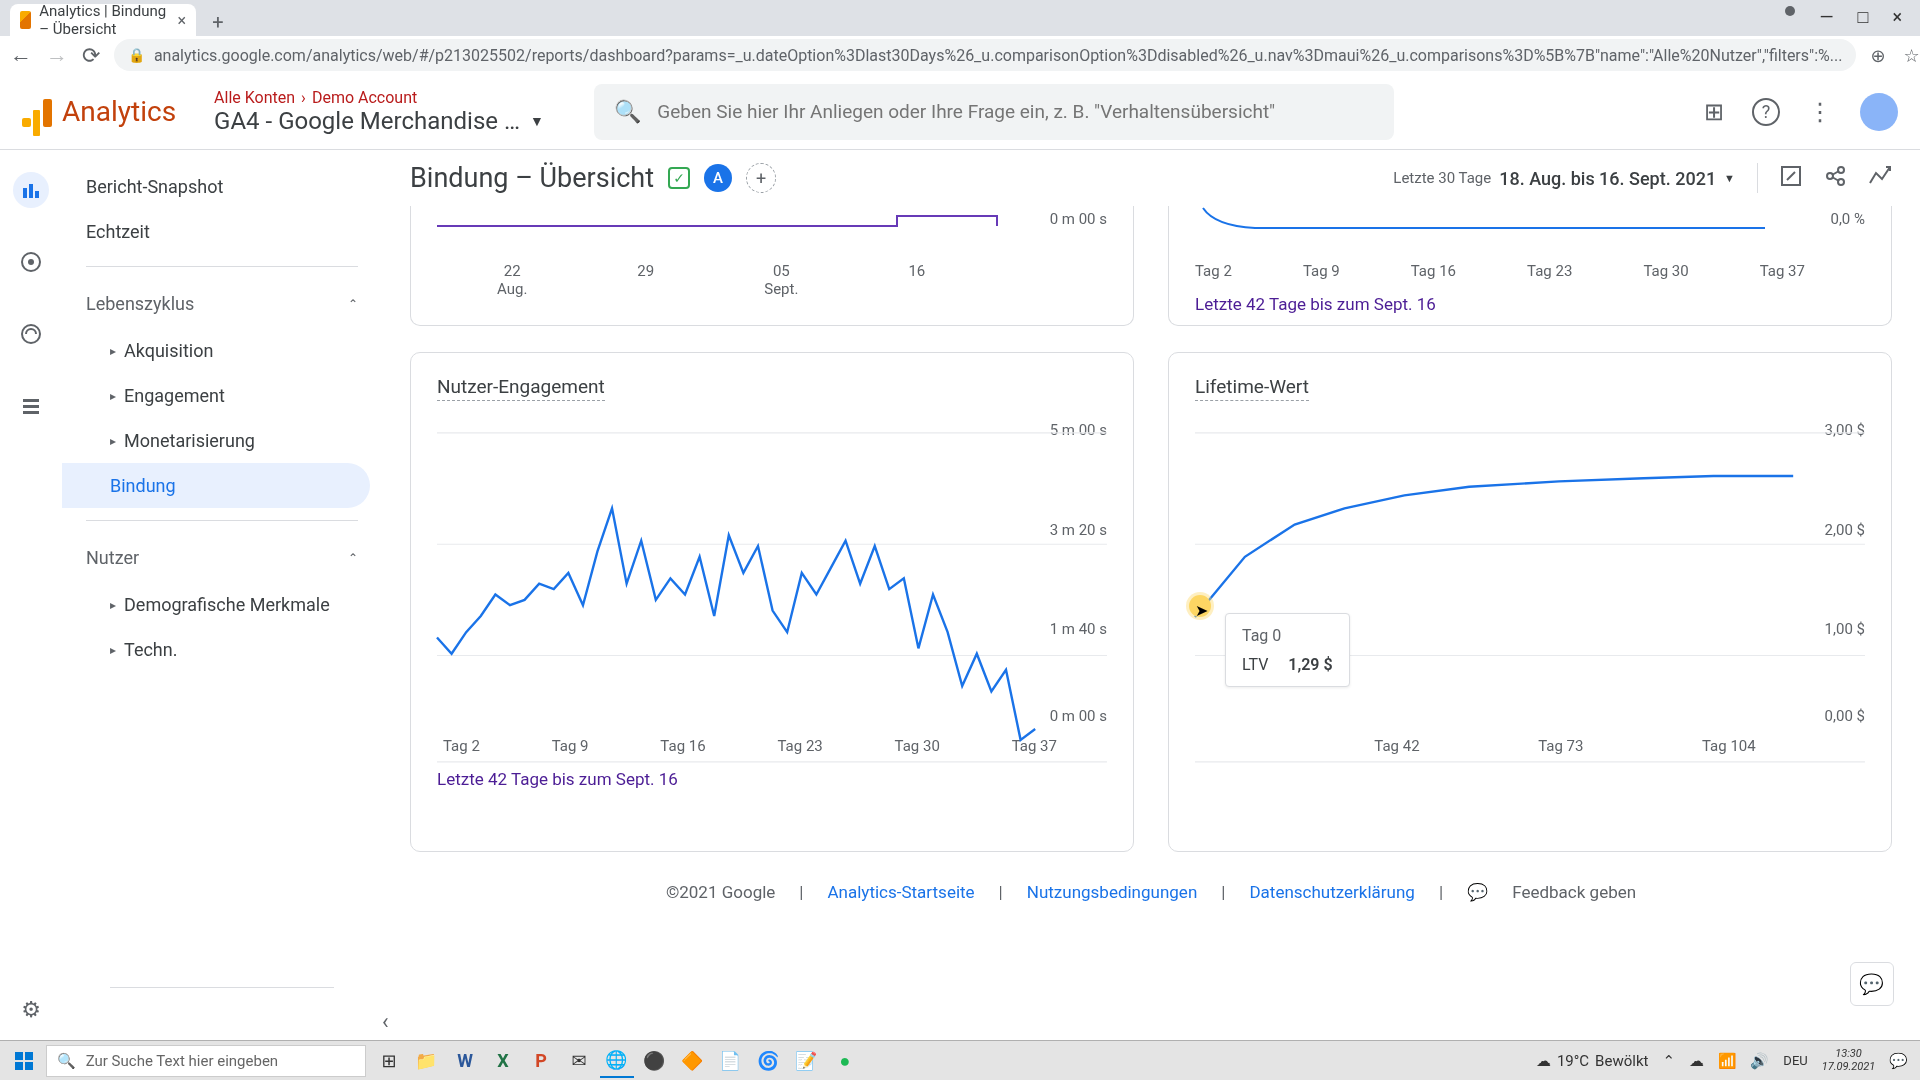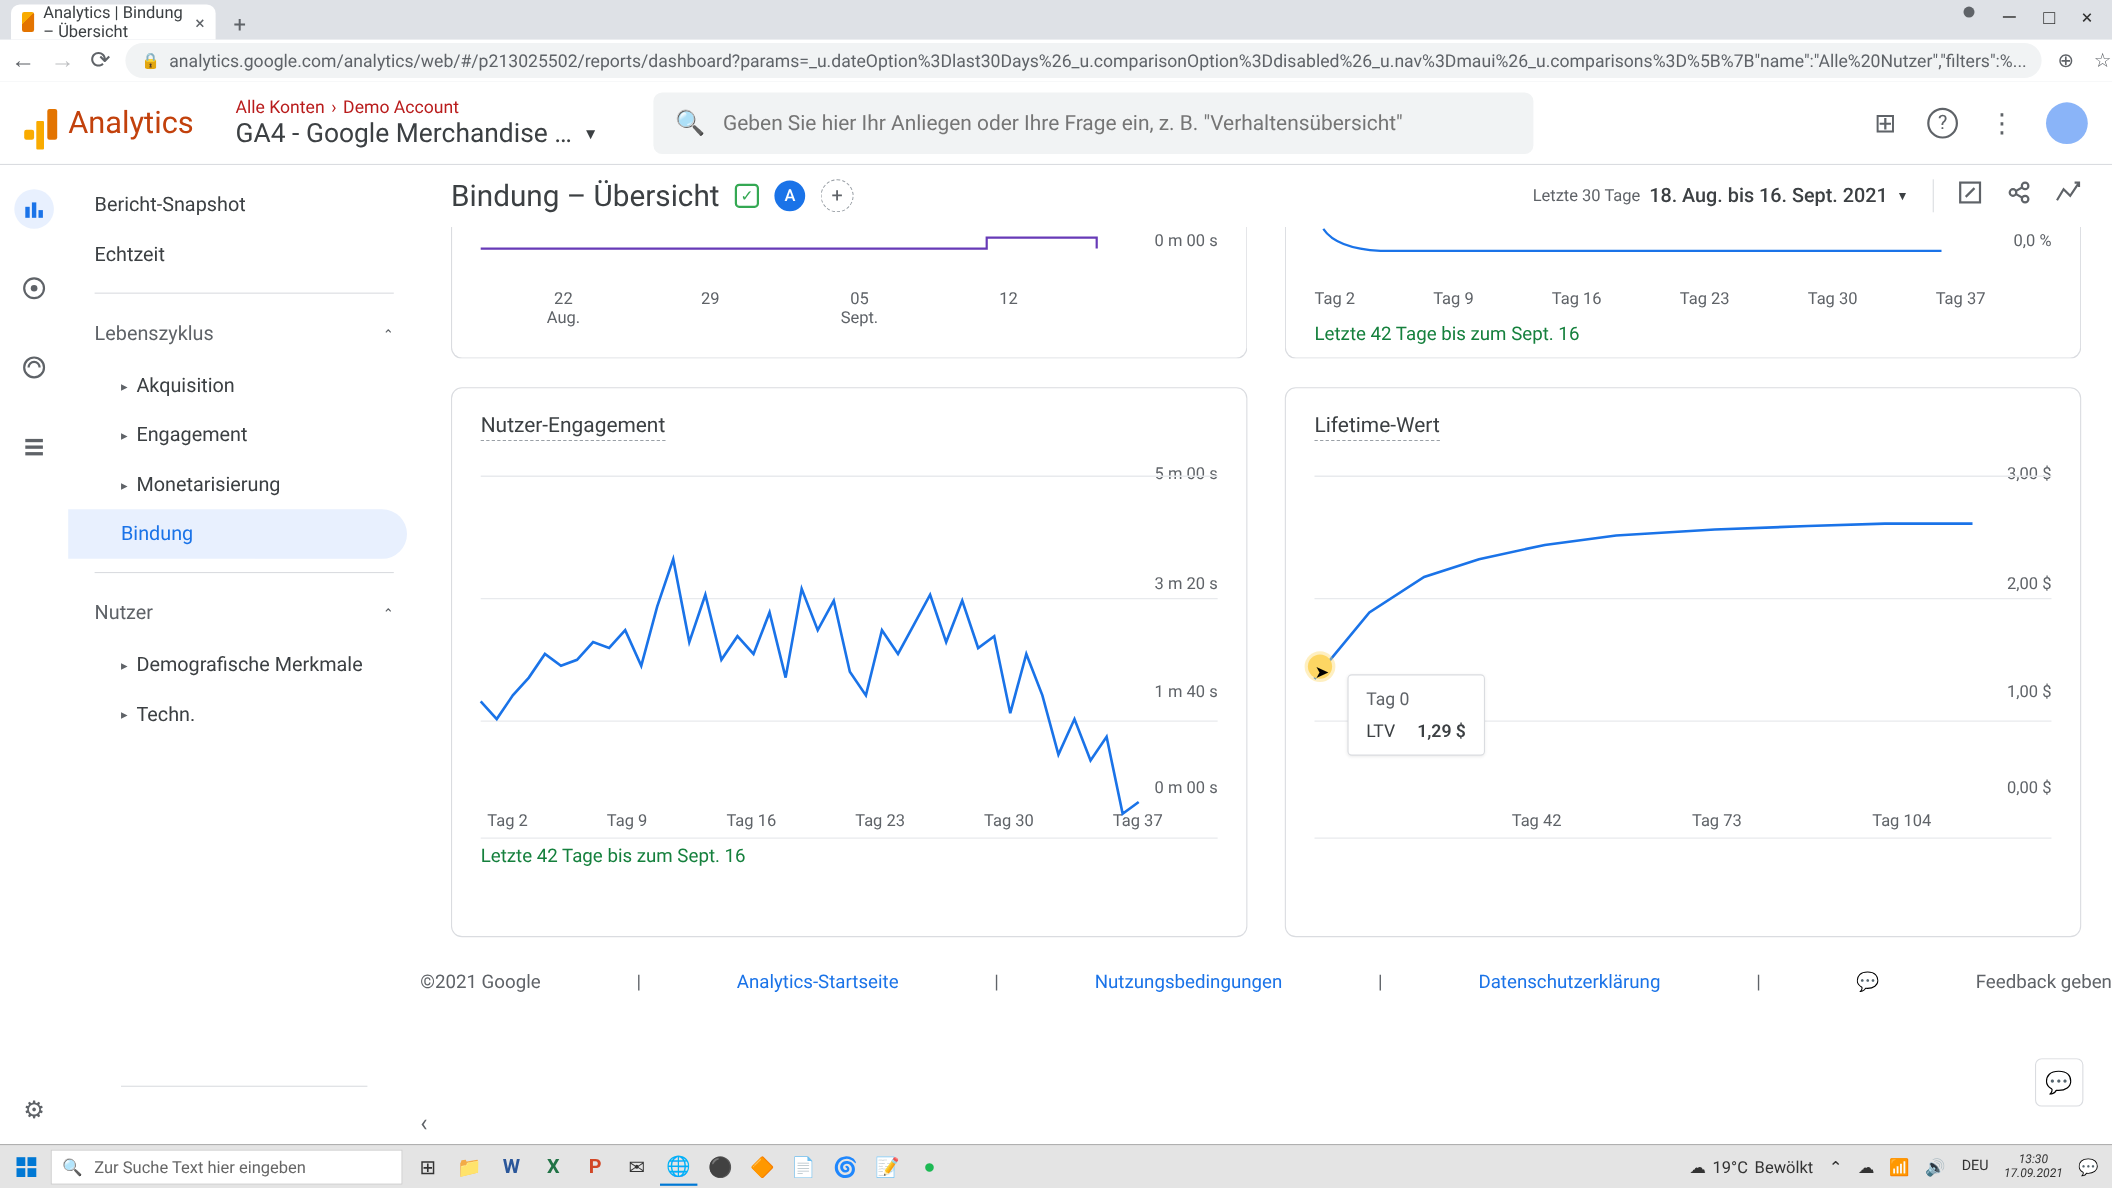--- a/index.html
+++ b/index.html
@@ -60,21 +60,21 @@
 .hdr-right{margin-left:auto;display:flex;align-items:center;gap:22px;color:#5f6368;}
 .date-range{font-size:18px;color:#3c4043;display:flex;align-items:center;gap:8px;}
 .date-range .lbl{font-size:15px;color:#5f6368;}
 .icon-btn{font-size:22px;color:#5f6368;}
 .divider-v{width:1px;height:30px;background:#dadce0;}
 
 .cards-row{display:flex;gap:34px;padding:0 28px 20px;}
 .card{border:1px solid #dadce0;border-radius:10px;padding:22px 26px 18px;flex:1;background:#fff;}
 .card.tall{height:500px;position:relative;}
 .card-title{font-size:19px;color:#3c4043;border-bottom:1px dashed #9aa0a6;display:inline-block;padding-bottom:2px;margin-bottom:14px;}
-.card-footer{font-size:17px;color:#15803d;margin-top:14px;}
+.card-footer{font-size:17px;color:#4c1d95;margin-top:14px;}
 
 
 .mini-row{display:flex;gap:34px;padding:0 28px 26px;}
 .mini-card{border:1px solid #dadce0;border-radius:0 0 10px 10px;border-top:none;flex:1;height:120px;padding:6px 26px 14px;font-size:15px;color:#5f6368;}
 .mini-axes{display:flex;justify-content:space-between;position:relative;height:50px;}
 .mini-val-r{position:absolute;right:0;top:-2px;font-size:15px;}
 
 
 .chart-box{position:relative;height:310px;margin-top:6px;}
 .chart-svg{position:absolute;inset:0;}
@@ -83,21 +83,21 @@
 .ylab{position:absolute;right:0;font-size:15px;color:#5f6368;transform:translateY(-50%);}
 .xaxis{display:flex;justify-content:space-between;font-size:15px;color:#5f6368;padding:6px 50px 0 6px;}
 
 .tooltip{position:absolute;background:#fff;border:1px solid #dadce0;border-radius:4px;padding:12px 16px;box-shadow:0 1px 3px rgba(0,0,0,0.08);font-size:16px;color:#3c4043;}
 .tooltip .tt-day{color:#5f6368;margin-bottom:10px;}
 .tooltip .tt-row{display:flex;gap:20px;}
 .tooltip .tt-val{font-weight:600;}
 .hover-dot{position:absolute;width:22px;height:22px;background:#fdd663;border-radius:50%;box-shadow:0 0 0 3px rgba(253,214,99,.4);}
 .cursor-arrow{position:absolute;font-size:16px;color:#000;pointer-events:none;}
 
-.footer-ga{display:flex;justify-content:space-between;align-items:center;gap:24px;font-size:17px;color:#5f6368;padding:10px 0;}
+.footer-ga{display:flex;justify-content:center;align-items:center;gap:24px;font-size:17px;color:#5f6368;padding:10px 0;}
 .footer-ga a{color:#1a73e8;text-decoration:none;}
 .footer-ga .sep{color:#5f6368;}
 .feedback-bubble{position:fixed;right:26px;bottom:74px;width:44px;height:44px;border:1px solid #dadce0;border-radius:6px;display:flex;align-items:center;justify-content:center;color:#5f6368;font-size:20px;background:#fff;}
 
 
 .taskbar{height:40px;background:#e4e4e4;border-top:1px solid #b0b0b0;display:flex;align-items:center;padding:0 4px;font-size:15px;color:#333;position:fixed;bottom:0;left:0;right:0;gap:2px;}
 .taskbar .start{width:40px;height:32px;display:flex;align-items:center;justify-content:center;}
 .win-logo{width:18px;height:18px;display:grid;grid-template:1fr 1fr/1fr 1fr;gap:2px;}
 .win-logo span{background:#0078d4;}
 .searchbox{flex:0 0 320px;height:32px;background:#fff;border:1px solid #ccc;display:flex;align-items:center;padding:0 10px;gap:10px;color:#666;}
@@ -281,21 +281,21 @@
               <path d="M0 14 L420 14 L460 14 L460 4 L560 4 L560 14" stroke="#673ab7" stroke-width="2" fill="none"></path>
             </svg>
           <span class="mini-val-r">0 m 00 s</span>
         </div>
         <div style="display:flex;gap:110px;padding-left:60px;">
           <span style="white-space:pre;text-align:center;">22
 Aug.</span>
           <span>29</span>
           <span style="white-space:pre;text-align:center;">05
 Sept.</span>
-          <span>12</span>
+          <span>16</span>
         </div>
       </div>
       <div class="mini-card">
         <div class="mini-axes">
           <svg width="100%" height="30" style="position:absolute;top:-8px;left:0;">
               <path d="M8 4 Q 20 22 60 24 L570 24" stroke="#1a73e8" stroke-width="2" fill="none"></path>
             </svg>
           <span class="mini-val-r">0,0 %</span>
         </div>
         <div style="display:flex;justify-content:space-between;padding-right:60px;">

